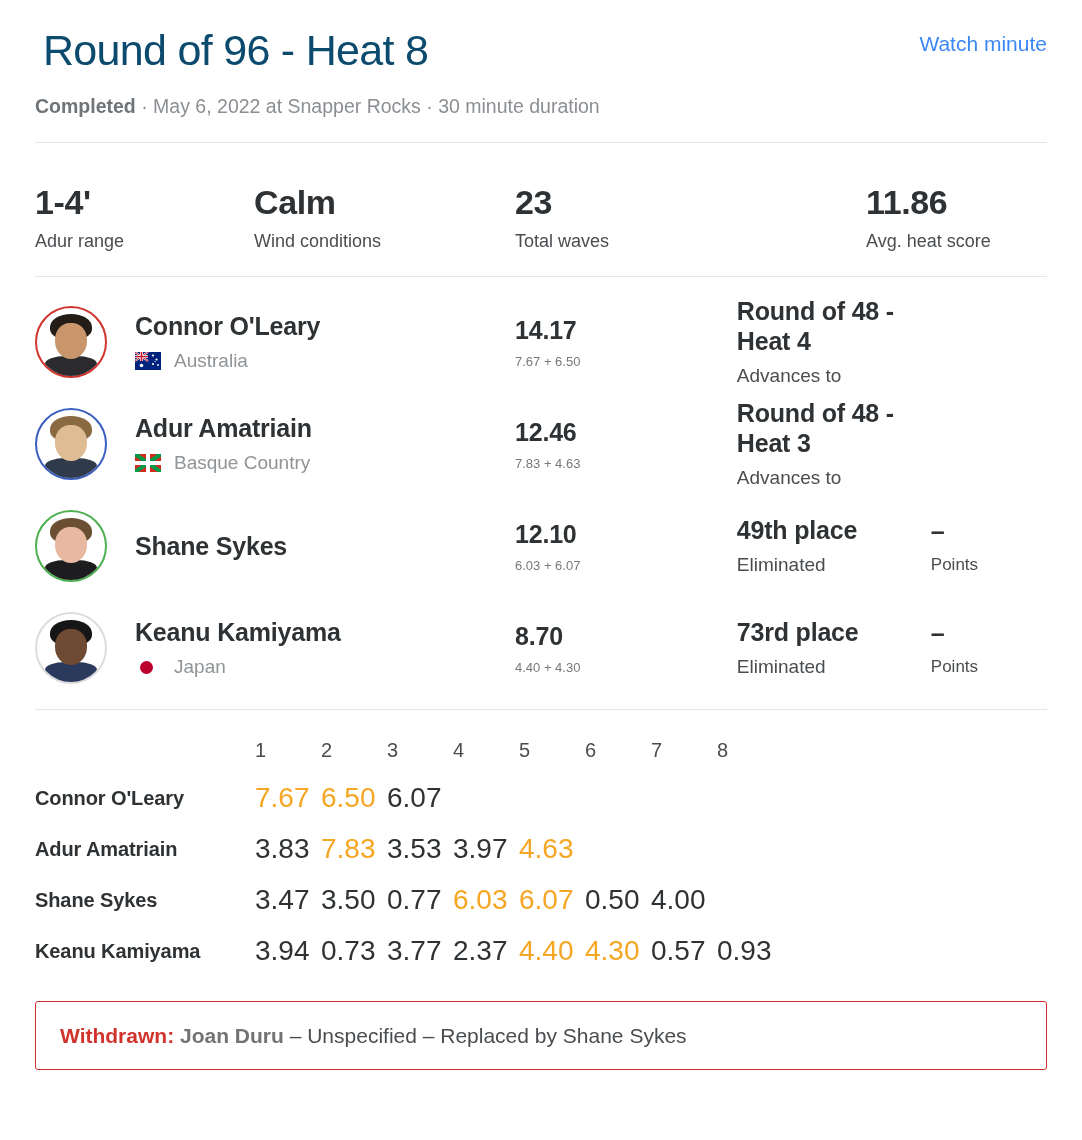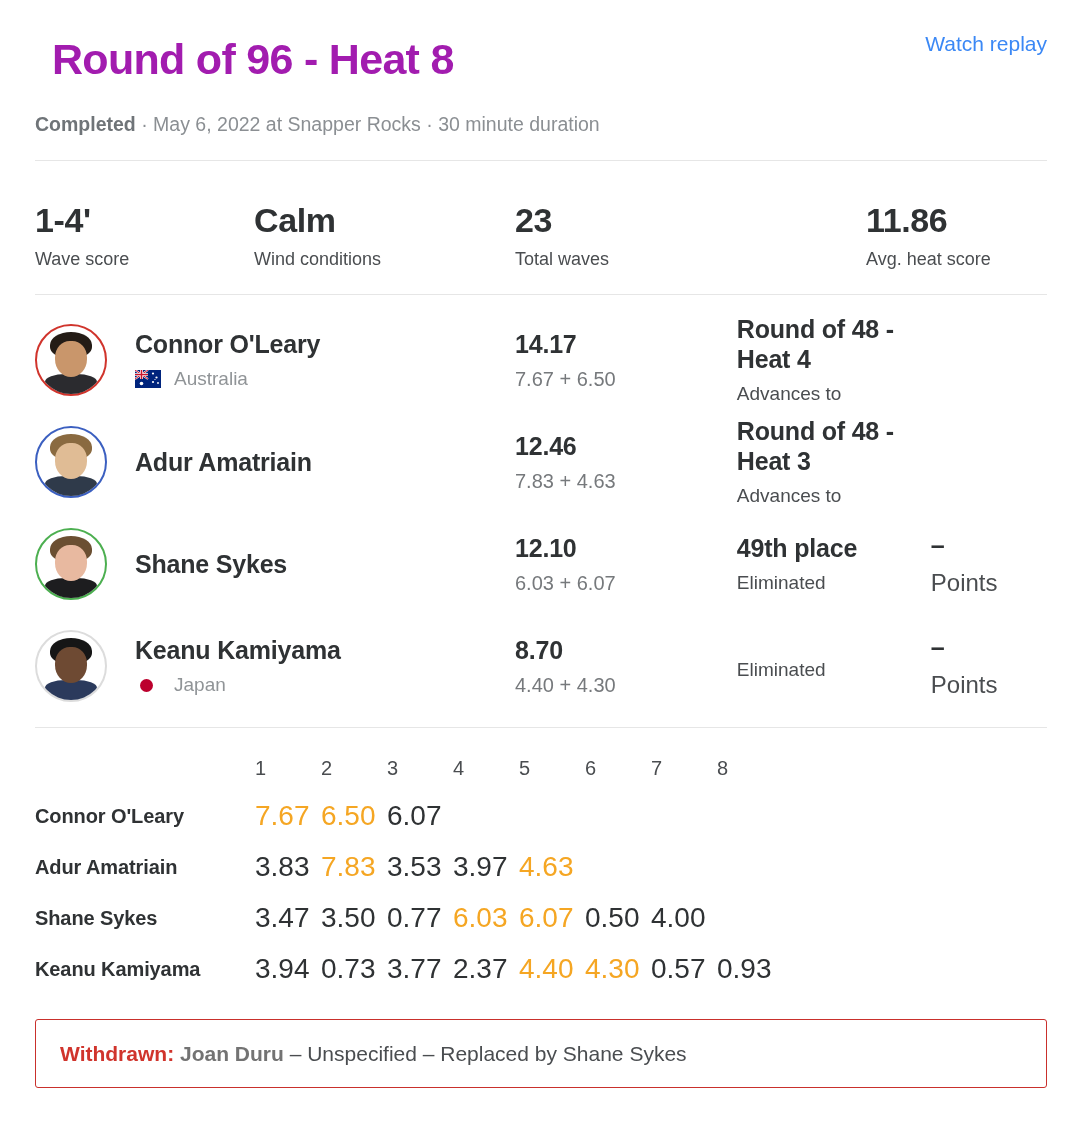--- a/index.html
+++ b/index.html
@@ -21,25 +21,25 @@
     padding: 18px 35px 0 35px;
     position: relative;
   }
   .title-row {
     display: flex;
     align-items: flex-start;
     justify-content: space-between;
   }
   .heat-title {
     font-size: 43px;
-    font-weight: 700;
-    color: #a21caf;
+    font-weight: 400;
+    color: #0c4a6e;
     letter-spacing: -0.7px;
     line-height: 1.12;
-    margin: 17px;
+    margin: 8px;
   }
   .watch-replay {
     font-size: 21px;
     color: #3b88f5;
     text-decoration: none;
     white-space: nowrap;
     padding-top: 14px;
     cursor: pointer;
   }
   .subtitle {
@@ -167,21 +167,21 @@
   }
   .score-total {
     font-size: 25px;
     font-weight: 700;
     color: #2f3234;
     line-height: 1.2;
     letter-spacing: -0.2px;
   }
   .score-breakdown {
     margin-top: 9px;
-    font-size: 20px;
+    font-size: 13px;
     color: #76797c;
   }
   .place-col {
     width: 215px;
     padding-left: 20px;
   }
   .place-main {
     font-size: 25px;
     font-weight: 700;
     color: #2f3234;
@@ -199,21 +199,21 @@
     padding-left: 2px;
   }
   .points-value {
     font-size: 25px;
     font-weight: 700;
     color: #2f3234;
     line-height: 1.2;
   }
   .points-label {
     margin-top: 9px;
-    font-size: 24px;
+    font-size: 17px;
     color: #4a4d50;
   }
   .points-col.empty .points-value,
   .points-col.empty .points-label { visibility: hidden; }
 
   
   .waves {
     padding: 18px 35px 0 35px;
   }
   .wave-table {
@@ -264,34 +264,34 @@
   .notice .w-name { color: #737373; font-weight: 700; text-align: right; }
 </style>
 </head>
 <body>
 
 <div class="page">
 
   <div class="header">
     <div class="title-row">
       <h1 class="heat-title">Round of 96 - Heat 8</h1>
-      <a class="watch-replay">Watch replay</a>
+      <a class="watch-replay">Watch minute</a>
     </div>
     <div class="subtitle">
       <span class="status">Completed</span><span> · May 6, 2022 at Snapper Rocks · 30 minute duration</span>
     </div>
   </div>
 
   <div style="height:22px"></div>
   <div class="divider"></div>
 
   <div class="stats">
     <div class="stat s1">
       <div class="stat-value">1-4'</div>
-      <div class="stat-label">Wave score</div>
+      <div class="stat-label">Adur range</div>
     </div>
     <div class="stat s2">
       <div class="stat-value">Calm</div>
       <div class="stat-label">Wind conditions</div>
     </div>
     <div class="stat s3">
       <div class="stat-value">23</div>
       <div class="stat-label">Total waves</div>
     </div>
     <div class="stat s4">
@@ -351,20 +351,31 @@
     </div>
 
     <div class="athlete-row">
       <div class="avatar" style="border-color:#3b5fc0">
         <div class="body" style="background:#2f3a4a"></div>
         <div class="hair" style="background:#8a6a40"></div>
         <div class="skin" style="background:#e0bc95"></div>
       </div>
       <div class="athlete-info">
         <div class="athlete-name">Adur Amatriain</div>
+        <div class="athlete-country">
+          <span class="flag">
+            <svg width="26" height="18" viewBox="0 0 26 18">
+              <rect width="26" height="18" fill="#d52b1e"></rect>
+              <path d="M0,0 L26,18 M26,0 L0,18" stroke="#009b48" stroke-width="4"></path>
+              <rect x="11" y="0" width="4" height="18" fill="#fff"></rect>
+              <rect x="0" y="7" width="26" height="4" fill="#fff"></rect>
+            </svg>
+          </span>
+          <span>Basque Country</span>
+        </div>
       </div>
       <div class="score-col">
         <div class="score-total">12.46</div>
         <div class="score-breakdown">7.83 + 4.63</div>
       </div>
       <div class="place-col">
         <div class="place-main">Round of 48 - Heat 3</div>
         <div class="place-sub">Advances to</div>
       </div>
       <div class="points-col empty">
@@ -409,20 +420,21 @@
               <span class="dot"></span>
             </span>
           <span>Japan</span>
         </div>
       </div>
       <div class="score-col">
         <div class="score-total">8.70</div>
         <div class="score-breakdown">4.40 + 4.30</div>
       </div>
       <div class="place-col">
+        <div class="place-main">73rd place</div>
         <div class="place-sub">Eliminated</div>
       </div>
       <div class="points-col">
         <div class="points-value">–</div>
         <div class="points-label">Points</div>
       </div>
     </div>
 
   </div>
 

